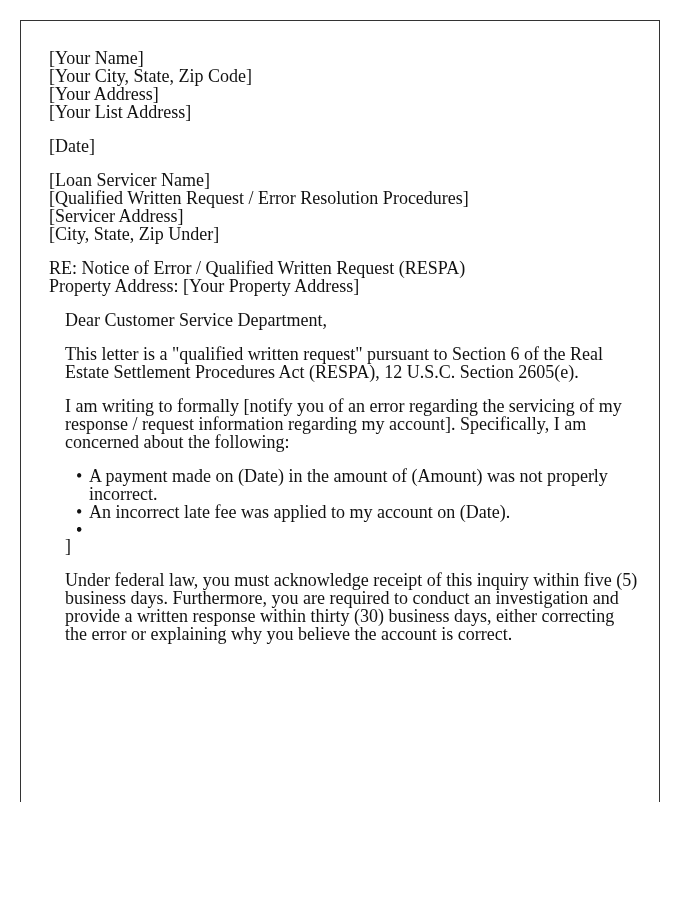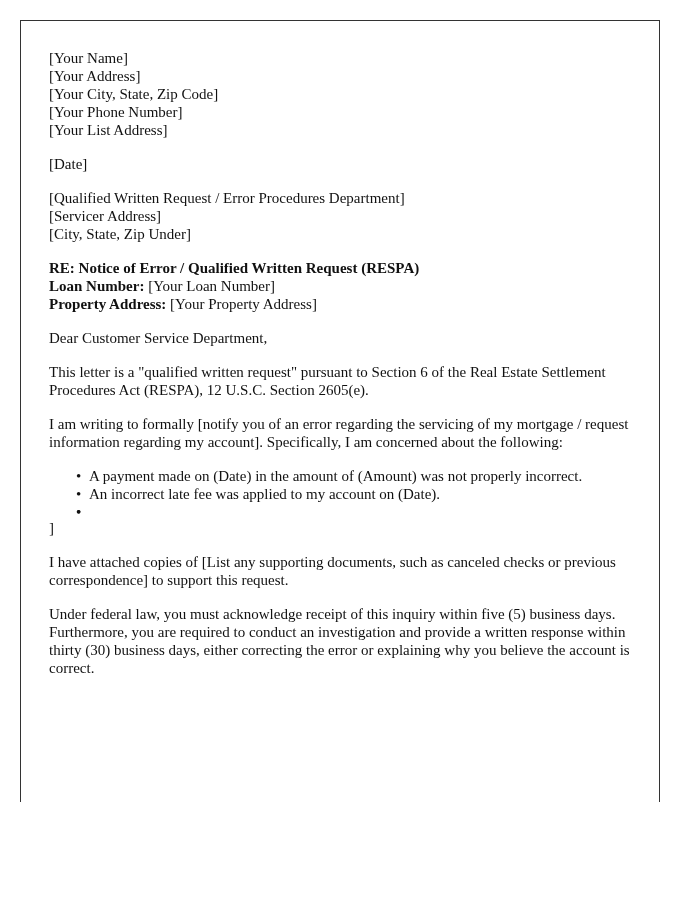--- a/index.html
+++ b/index.html
@@ -25,35 +25,35 @@
       border-left: 1px solid #333333;
       border-right: 1px solid #333333;
       box-sizing: border-box;
       overflow: hidden;
     }
     .letter {
       position: absolute;
       left: 28px;
       top: 28px;
       width: 590px;
-      font-size: 15px;
+      font-size: 18px;
       line-height: 18px;
     }
     .block {
       margin: 0 0 16px 0;
     }
     .line {
       display: block;
       white-space: nowrap;
     }
     p {
-      margin: 0 0 16px 0;
+      margin: 0 0 16px 16px;
     }
     b {
-      font-weight: bold;
+      font-weight: normal;
     }
     ul.examples {
       margin: 16px 0 16px 0;
       padding: 0 0 0 40px;
       list-style: none;
     }
     ul.examples li {
       position: relative;
       padding-left: 0;
       margin: 0;
@@ -65,56 +65,54 @@
     }
   </style>
 </head>
 <body>
 
 <div class="page-frame">
   <div class="letter">
 
     <div class="block">
       <span class="line">[Your Name]</span>
+      <span class="line">[Your City, State, Zip Code]</span>
       <span class="line">[Your Address]</span>
-      <span class="line">[Your City, State, Zip Code]</span>
-      <span class="line">[Your Phone Number]</span>
       <span class="line">[Your List Address]</span>
     </div>
 
     <div class="block">
       <span class="line">[Date]</span>
     </div>
 
     <div class="block">
-      <span class="line">[Qualified Written Request / Error Procedures Department]</span>
+      <span class="line">[Loan Servicer Name]</span>
+      <span class="line">[Qualified Written Request / Error Resolution Procedures]</span>
       <span class="line">[Servicer Address]</span>
       <span class="line">[City, State, Zip Under]</span>
     </div>
 
     <div class="block">
       <span class="line"><b>RE: Notice of Error / Qualified Written Request (RESPA)</b></span>
-      <span class="line"><b>Loan Number:</b><span> [Your Loan Number]</span></span>
       <span class="line"><b>Property Address:</b><span> [Your Property Address]</span></span>
     </div>
 
     <p>Dear Customer Service Department,</p>
 
     <p>This letter is a "qualified written request" pursuant to Section 6 of the Real Estate Settlement Procedures Act (RESPA), 12 U.S.C. Section 2605(e).</p>
 
-    <p>I am writing to formally [notify you of an error regarding the servicing of my mortgage / request information regarding my account]. Specifically, I am concerned about the following:</p>
+    <p>I am writing to formally [notify you of an error regarding the servicing of my response / request information regarding my account]. Specifically, I am concerned about the following:</p>
 
     <div>
       <ul class="examples">
         <li><span class="bullet">•</span><span>A payment made on (Date) in the amount of (Amount) was not properly incorrect.</span></li>
         <li><span class="bullet">•</span><span>An incorrect late fee was applied to my account on (Date).</span></li>
         <li><span class="bullet">•</span></li>
         <li><span class="bullet">•</span></li>
       </ul>
       <p>]</p>
     </div>
 
-    <p>I have attached copies of [List any supporting documents, such as canceled checks or previous correspondence] to support this request.</p>
 
     <p>Under federal law, you must acknowledge receipt of this inquiry within five (5) business days. Furthermore, you are required to conduct an investigation and provide a written response within thirty (30) business days, either correcting the error or explaining why you believe the account is correct.</p>
 
   </div>
 </div>
 
 </body></html>

